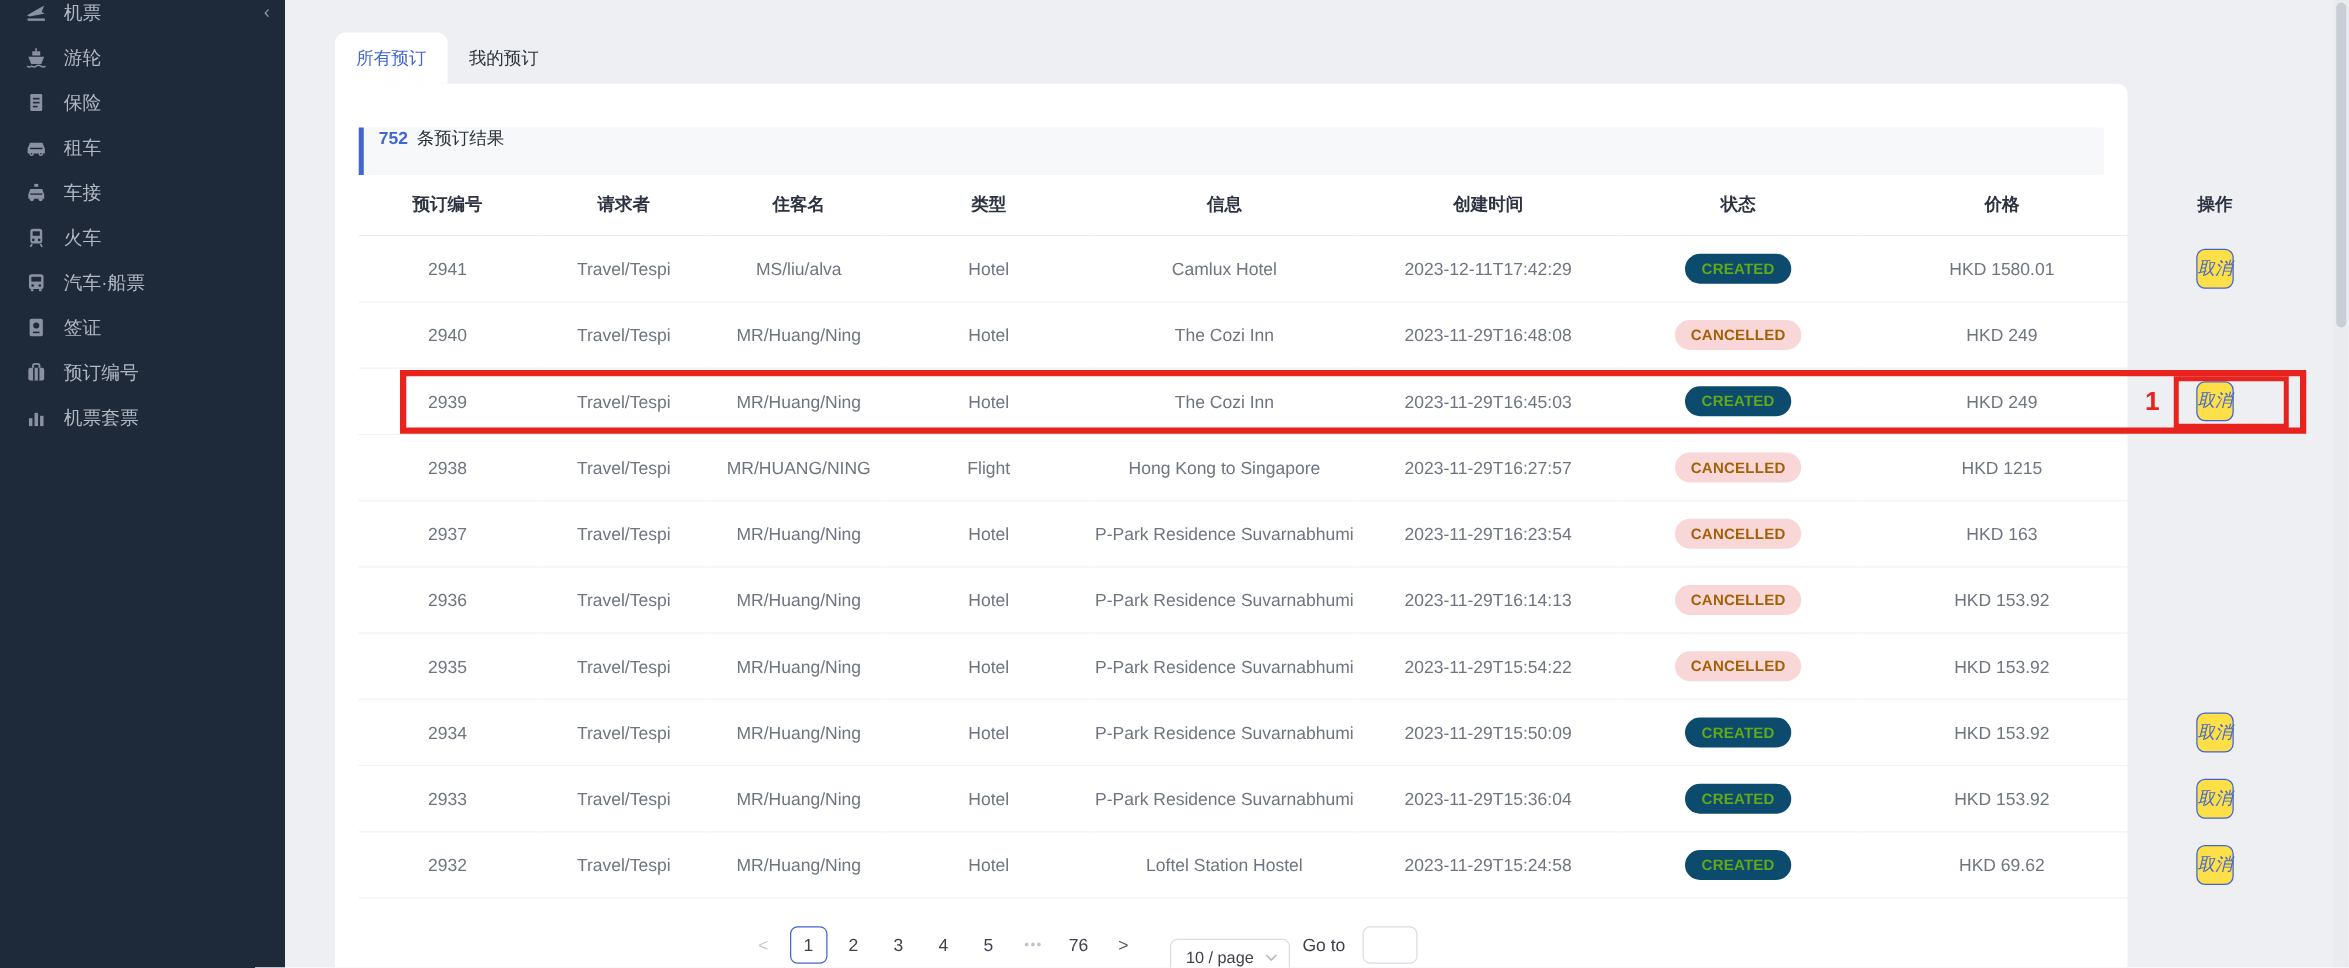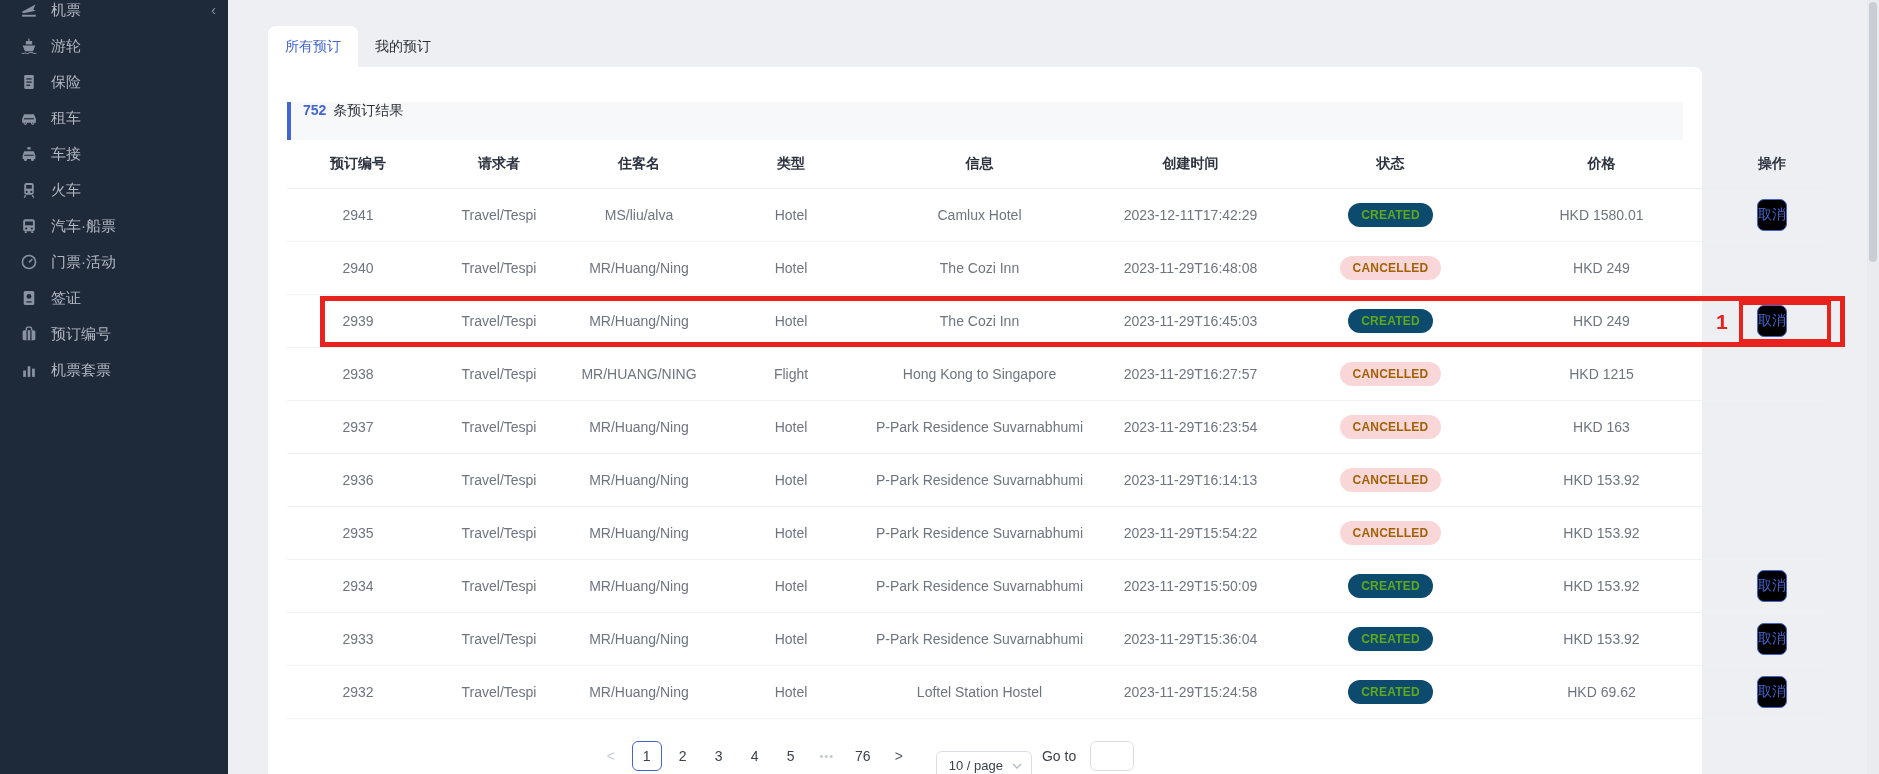--- a/index.html
+++ b/index.html
@@ -24,21 +24,21 @@
   .card-body { background:#fff; height:707px; padding:35px 19px 0 19px; border-radius:0 8px 0 0; }
   .band { height:38px; background:#f7f8fa; border-left:4px solid #4365d2; display:flex; align-items:flex-start; padding-left:12px; font-size:14px; color:#2b3038; }
   .band .count { color:#4365d2; font-weight:bold; margin-right:7px; }
   
   table { width:100%; border-collapse:collapse; table-layout:fixed; }
   thead th { height:48px; font-size:14px; color:#2d3340; font-weight:600; text-align:center; border-bottom:1px solid #ededf0; }
   tbody td { height:53px; font-size:14px; color:#6e7480; text-align:center; border-bottom:1px solid #f0f1f3; }
   .badge { display:inline-block; padding:5px 13px; border-radius:12px; font-size:12px; font-weight:bold; letter-spacing:.2px; }
   .badge--created   { background:#0c4a6e; color:#61a919; }
   .badge--cancelled { background:#f9d7d9; color:#a16207; }
-  .cancel-btn { background:#000000; border:1px solid #4365d2; color:#4365d2; border-radius:7px; padding:6px 0; font-size:14px; cursor:pointer; font-family:inherit; }
+  .cancel-btn { background:#fde047; border:1px solid #4365d2; color:#4365d2; border-radius:7px; padding:6px 0; font-size:14px; cursor:pointer; font-family:inherit;font-style:italic; }
   
   .pagination { display:flex; align-items:center; justify-content:center; margin-top:12px; padding-right:240px; gap:6px; font-size:14px; color:#3c414b; }
   .page-btn { min-width:30px; height:30px; display:flex; align-items:center; justify-content:center; border-radius:6px; cursor:pointer; }
   .page-btn--active { border:1px solid #4365d2; background:#fff; }
   .page-prev { color:#c5c9d0; }
   .page-next { color:#565b64; }
   .page-ellipsis { color:#c0c4cc; font-size:11px; letter-spacing:1px; }
   .page-size-select { height:30px; border:1px solid #dadde3; border-radius:6px; background:#fff; display:flex; align-items:center; gap:9px; padding:0 9px 0 12px; margin-left:16px; font-size:13px; color:#3c414b; cursor:pointer;margin-top:20px; }
   .goto-label { margin-left:4px; }
   .goto-input { width:44px; height:30px; border:1px solid #dadde3; border-radius:6px; margin-left:8px; background:#fff; outline:none; font-family:inherit; }
@@ -128,27 +128,20 @@
           <rect x="3" y="2.2" width="11" height="11.3" rx="2" fill="#8a92a1"></rect>
           <rect x="4.8" y="4.2" width="7.4" height="3.6" fill="#1e2939"></rect>
           <circle cx="5.8" cy="10.8" r="1" fill="#1e2939"></circle>
           <circle cx="11.2" cy="10.8" r="1" fill="#1e2939"></circle>
           <rect x="4.4" y="13.5" width="2" height="1.6" fill="#8a92a1"></rect>
           <rect x="10.6" y="13.5" width="2" height="1.6" fill="#8a92a1"></rect>
         </svg>
       <span>汽车·船票</span>
     </div>
 
-    <div class="side-item">
-      <svg viewBox="0 0 17 17">
-          <circle cx="8.5" cy="8.5" r="6.2" fill="none" stroke="#8a92a1" stroke-width="1.5"></circle>
-          <path d="M8.5 8.8 11.6 5.9" stroke="#8a92a1" stroke-width="1.5" fill="none"></path>
-        </svg>
-      <span>门票·活动</span>
-    </div>
 
     <div class="side-item">
       <svg viewBox="0 0 17 17">
           <rect x="3.5" y="1.8" width="10" height="13.4" rx="1.5" fill="#8a92a1"></rect>
           <circle cx="8.5" cy="7" r="2.3" fill="#1e2939"></circle>
           <rect x="6" y="11.6" width="5" height="1.2" fill="#1e2939"></rect>
         </svg>
       <span>签证</span>
     </div>
 

